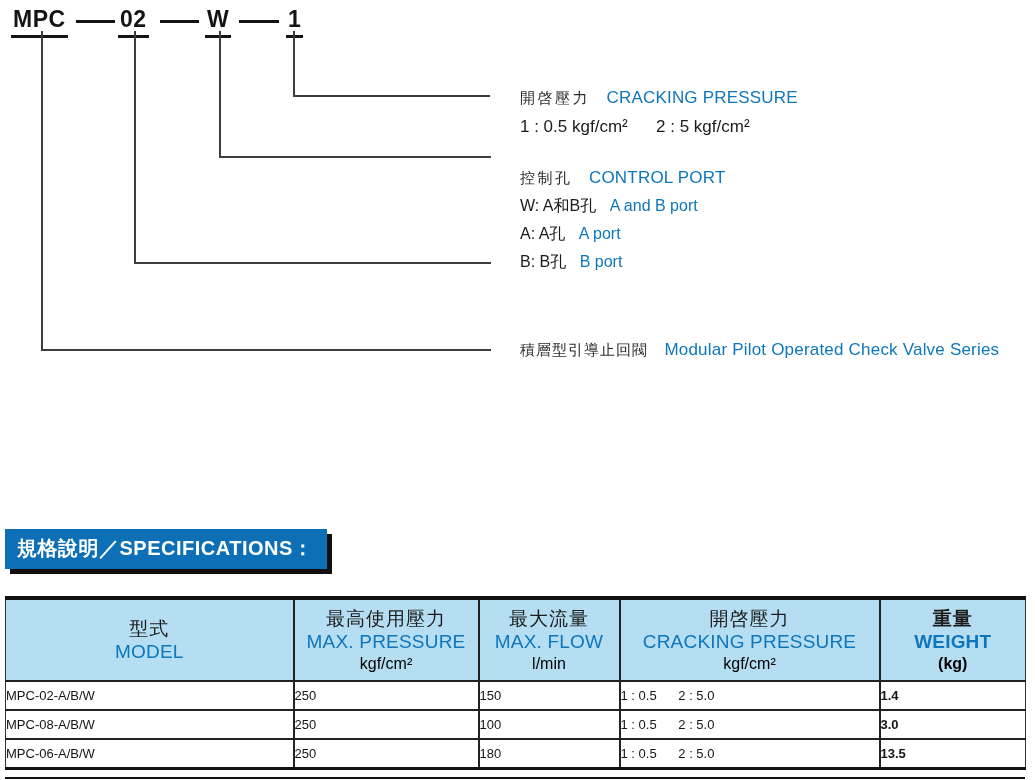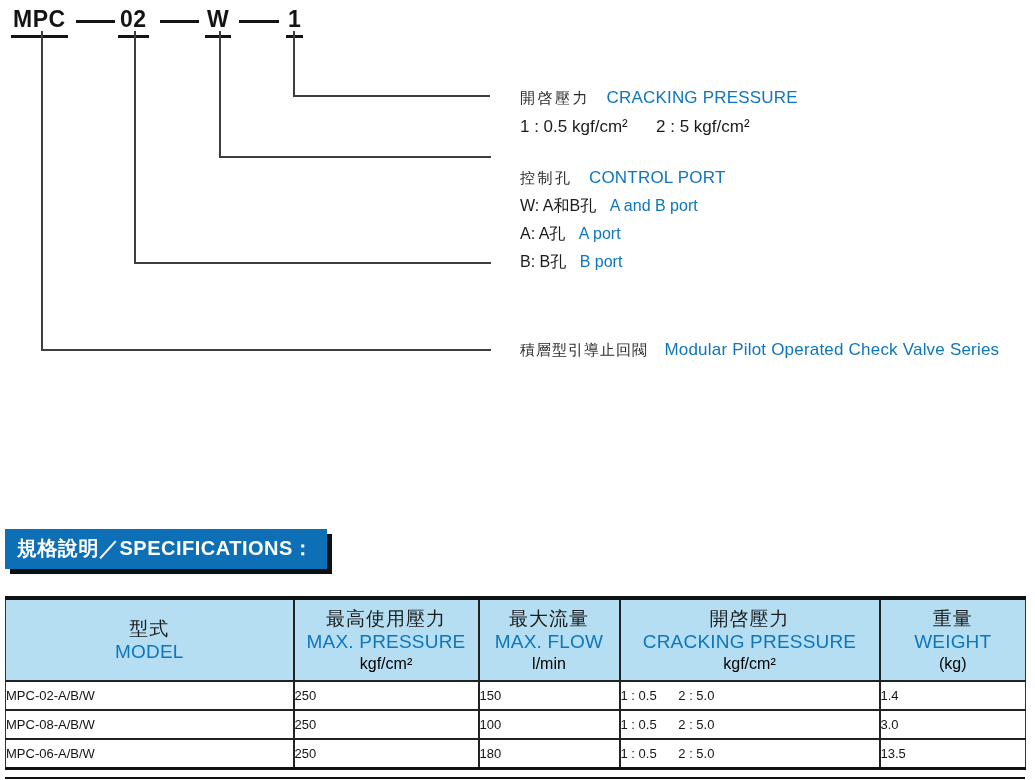--- a/index.html
+++ b/index.html
@@ -52,21 +52,21 @@
     border-right:1px solid #333333;
     border-bottom:3px solid #111111;
   }
   .spec-table th{
     background:#b5def2;
     border-right:2px solid #222222;
     border-bottom:2px solid #222222;
     height:80px;padding:0;vertical-align:middle;
     font-weight:normal;
   }
-  .spec-table th:last-child,.spec-table td:last-child{border-right:none;}
+  .spec-table th:last-child,.spec-table td:last-child{border-right:none;font-weight:bold;}
   .h-zh{display:block;font-size:19px;color:#1c1c1c;letter-spacing:1px;line-height:23px;}
   .h-en{display:block;font-size:19px;color:#0e76bc;line-height:23px;letter-spacing:0.2px;}
   .h-unit{display:block;font-size:16px;color:#000000;line-height:21px;}
   .spec-table td{
     height:27px;padding:0;vertical-align:middle;
     font-size:13px;color:#141414;
     border-right:2px solid #222222;
     border-bottom:2px solid #222222;
   }
   .spec-table tr:last-child td{border-bottom:none;}

